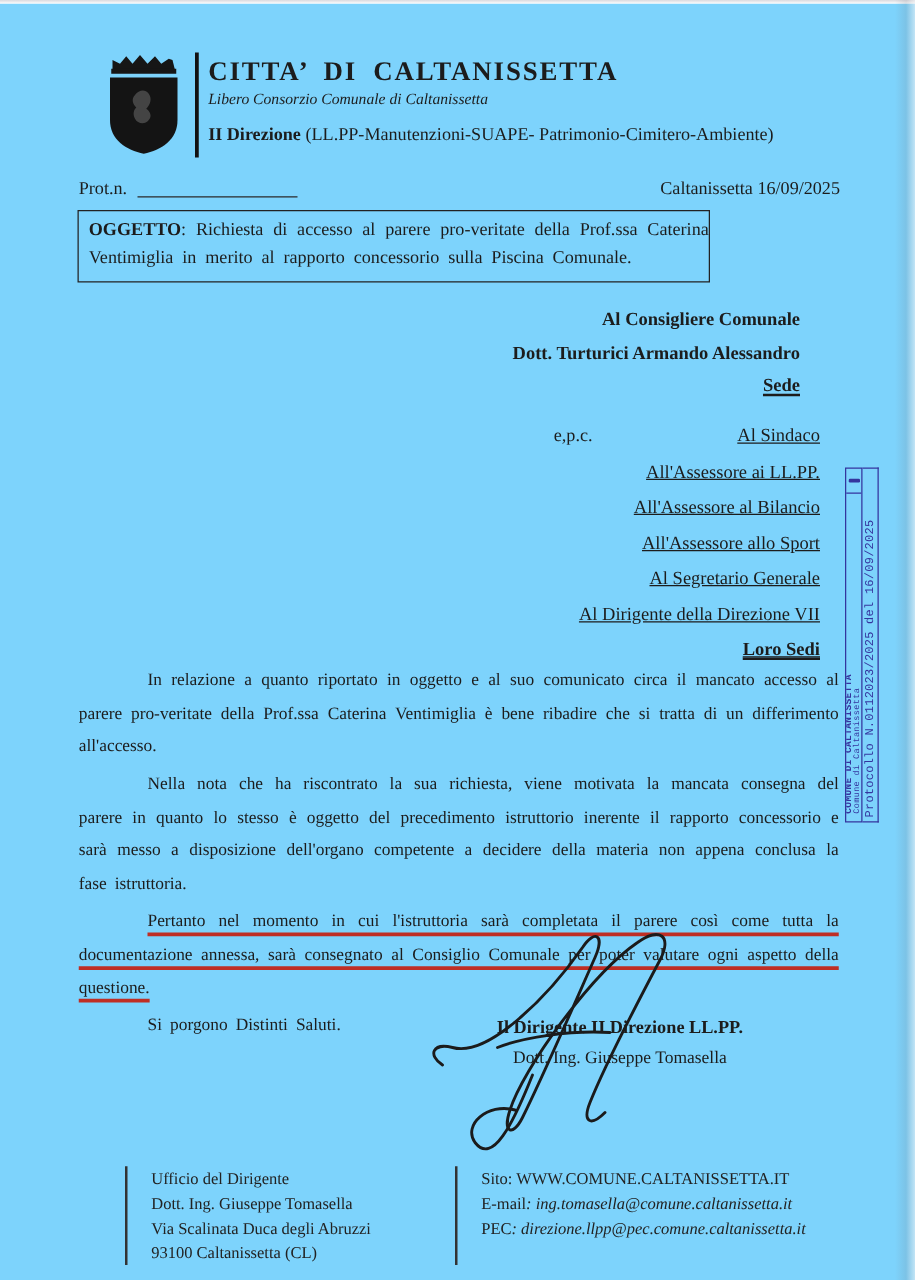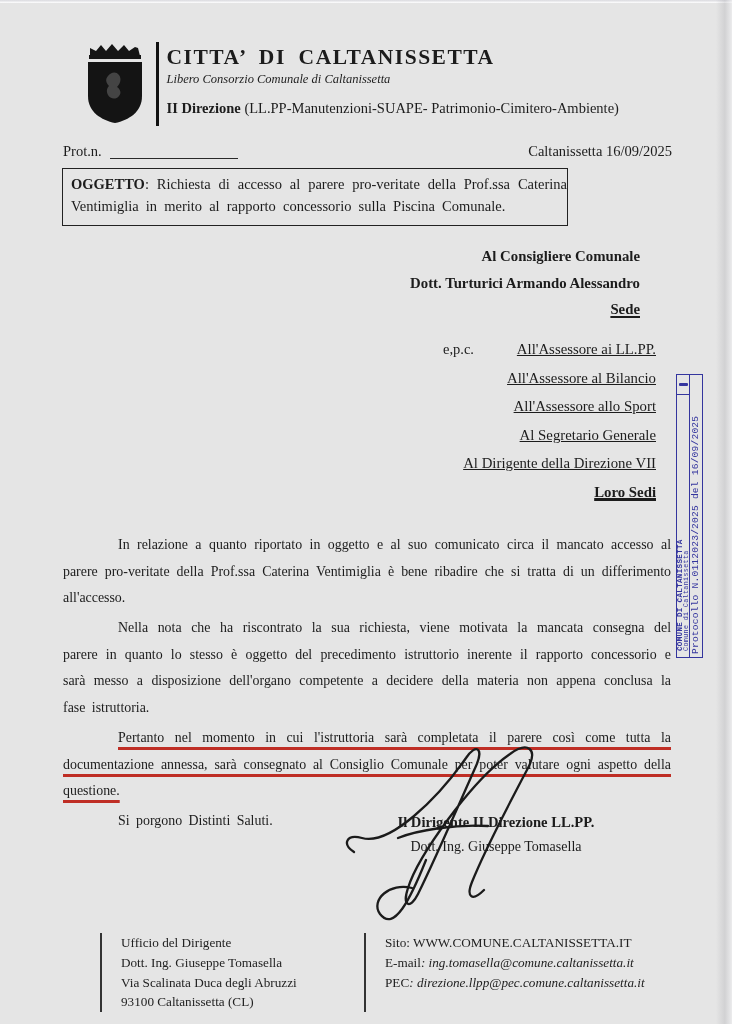--- a/index.html
+++ b/index.html
@@ -1,19 +1,19 @@
 <!DOCTYPE html>
 <html><head>
 <meta charset="utf-8">
 <style>
   * { margin:0; padding:0; box-sizing:border-box; }
   html,body { width:732px; height:1024px; background:#ffffff; }
   .page {
     position:relative; width:732px; height:1024px; overflow:hidden;
-    background:#e5e5e5; color:#1c1c1c;
+    background:#7dd3fc; color:#1c1c1c;
     font-family:"Liberation Serif", serif;
   }
   .scan-top { position:absolute; top:0; left:0; right:0; height:3px;
     background:linear-gradient(to bottom,#d9d9de,#ffffff); }
   .scan-right { position:absolute; top:0; right:0; width:16px; height:100%;
     background:linear-gradient(to right,rgba(0,0,0,0),rgba(120,120,130,0.18) 55%,rgba(240,240,242,0.6)); }
 
   
   .letterhead { position:absolute; top:42px; left:82px; display:flex; align-items:stretch; }
   .crest { width:68px; margin-right:6px; }
@@ -114,20 +114,21 @@
   </div>
 
   <div class="recipients">
     <div>Al Consigliere Comunale</div>
     <div>Dott. Turturici Armando Alessandro</div>
     <div class="u-black">Sede</div>
   </div>
 
   <div class="cc-block">
     <span class="epc">e,p.c.</span>
+    <div>Al Sindaco</div>
     <div>All'Assessore ai LL.PP.</div>
     <div>All'Assessore al Bilancio</div>
     <div>All'Assessore allo Sport</div>
     <div>Al Segretario Generale</div>
     <div>Al Dirigente della Direzione VII</div>
     <div class="u-black loro">Loro Sedi</div>
   </div>
 
   <div class="stamp">
     <div class="stamp-inner">

